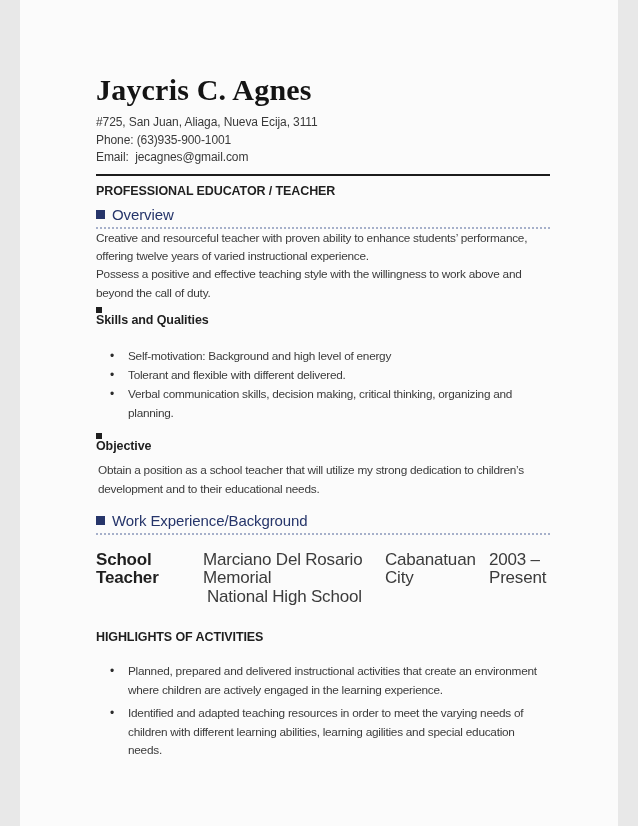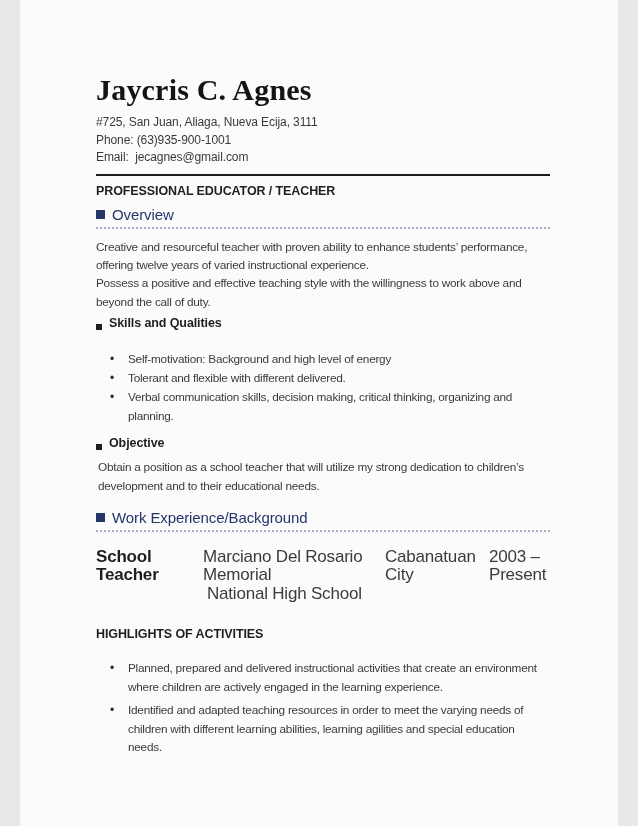--- a/index.html
+++ b/index.html
@@ -59,21 +59,21 @@
     background: #26356a;
     margin-right: 7px;
     flex: 0 0 auto;
   }
   .big-heading-text {
     font-size: 15px;
     line-height: 17px;
     color: #26356a;
     letter-spacing: -0.1px;
   }
-  .sub-heading-row { display: flex; align-items: flex-end; }
+  .sub-heading-row { display: flex; align-items: flex-start; flex-direction: column; }
   .sq-black {
     display: inline-block;
     width: 6px; height: 6px;
     background: #1f1f1f;
     margin-right: 7px;
     flex: 0 0 auto;
   }
   .sub-heading-text {
     font-size: 12.5px;
     line-height: 14px;
@@ -81,21 +81,21 @@
     color: #1f1f1f;
     letter-spacing: -0.1px;
   }
   
   .body-text {
     font-size: 11.8px;
     line-height: 18.4px;
     letter-spacing: -0.25px;
     color: #3b3b3b;
   }
-  .overview-paras { margin-top: 9px; }
+  .overview-paras { }
   .overview-paras p { margin: 0; }
   
   .bullet-list { margin-top: 20px; }
   .bullet-item { display: flex; }
   .bullet-mark {
     flex: 0 0 18px;
     margin-left: 14px;
     font-size: 12px;
     line-height: 18.4px;
     color: #2a2a2a;

